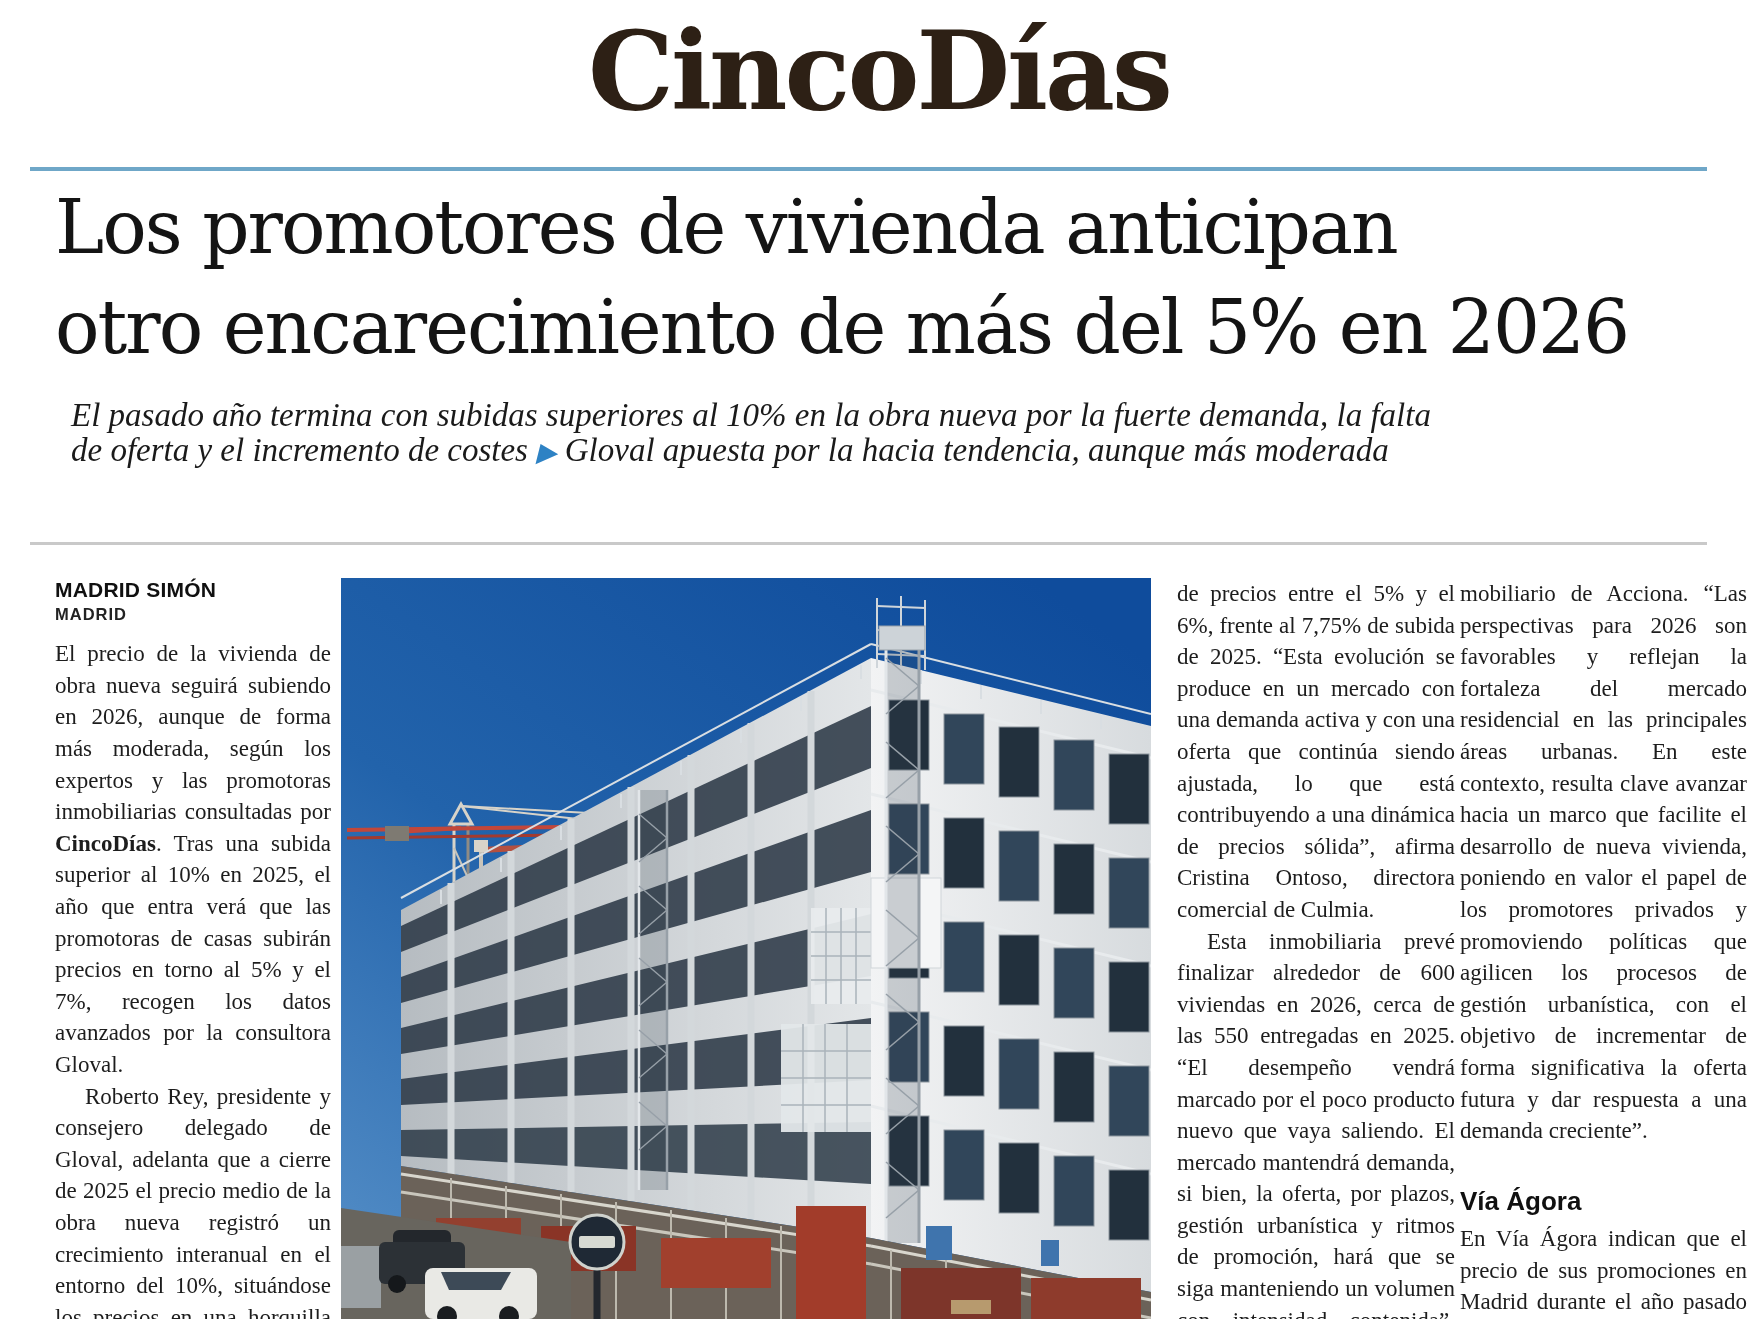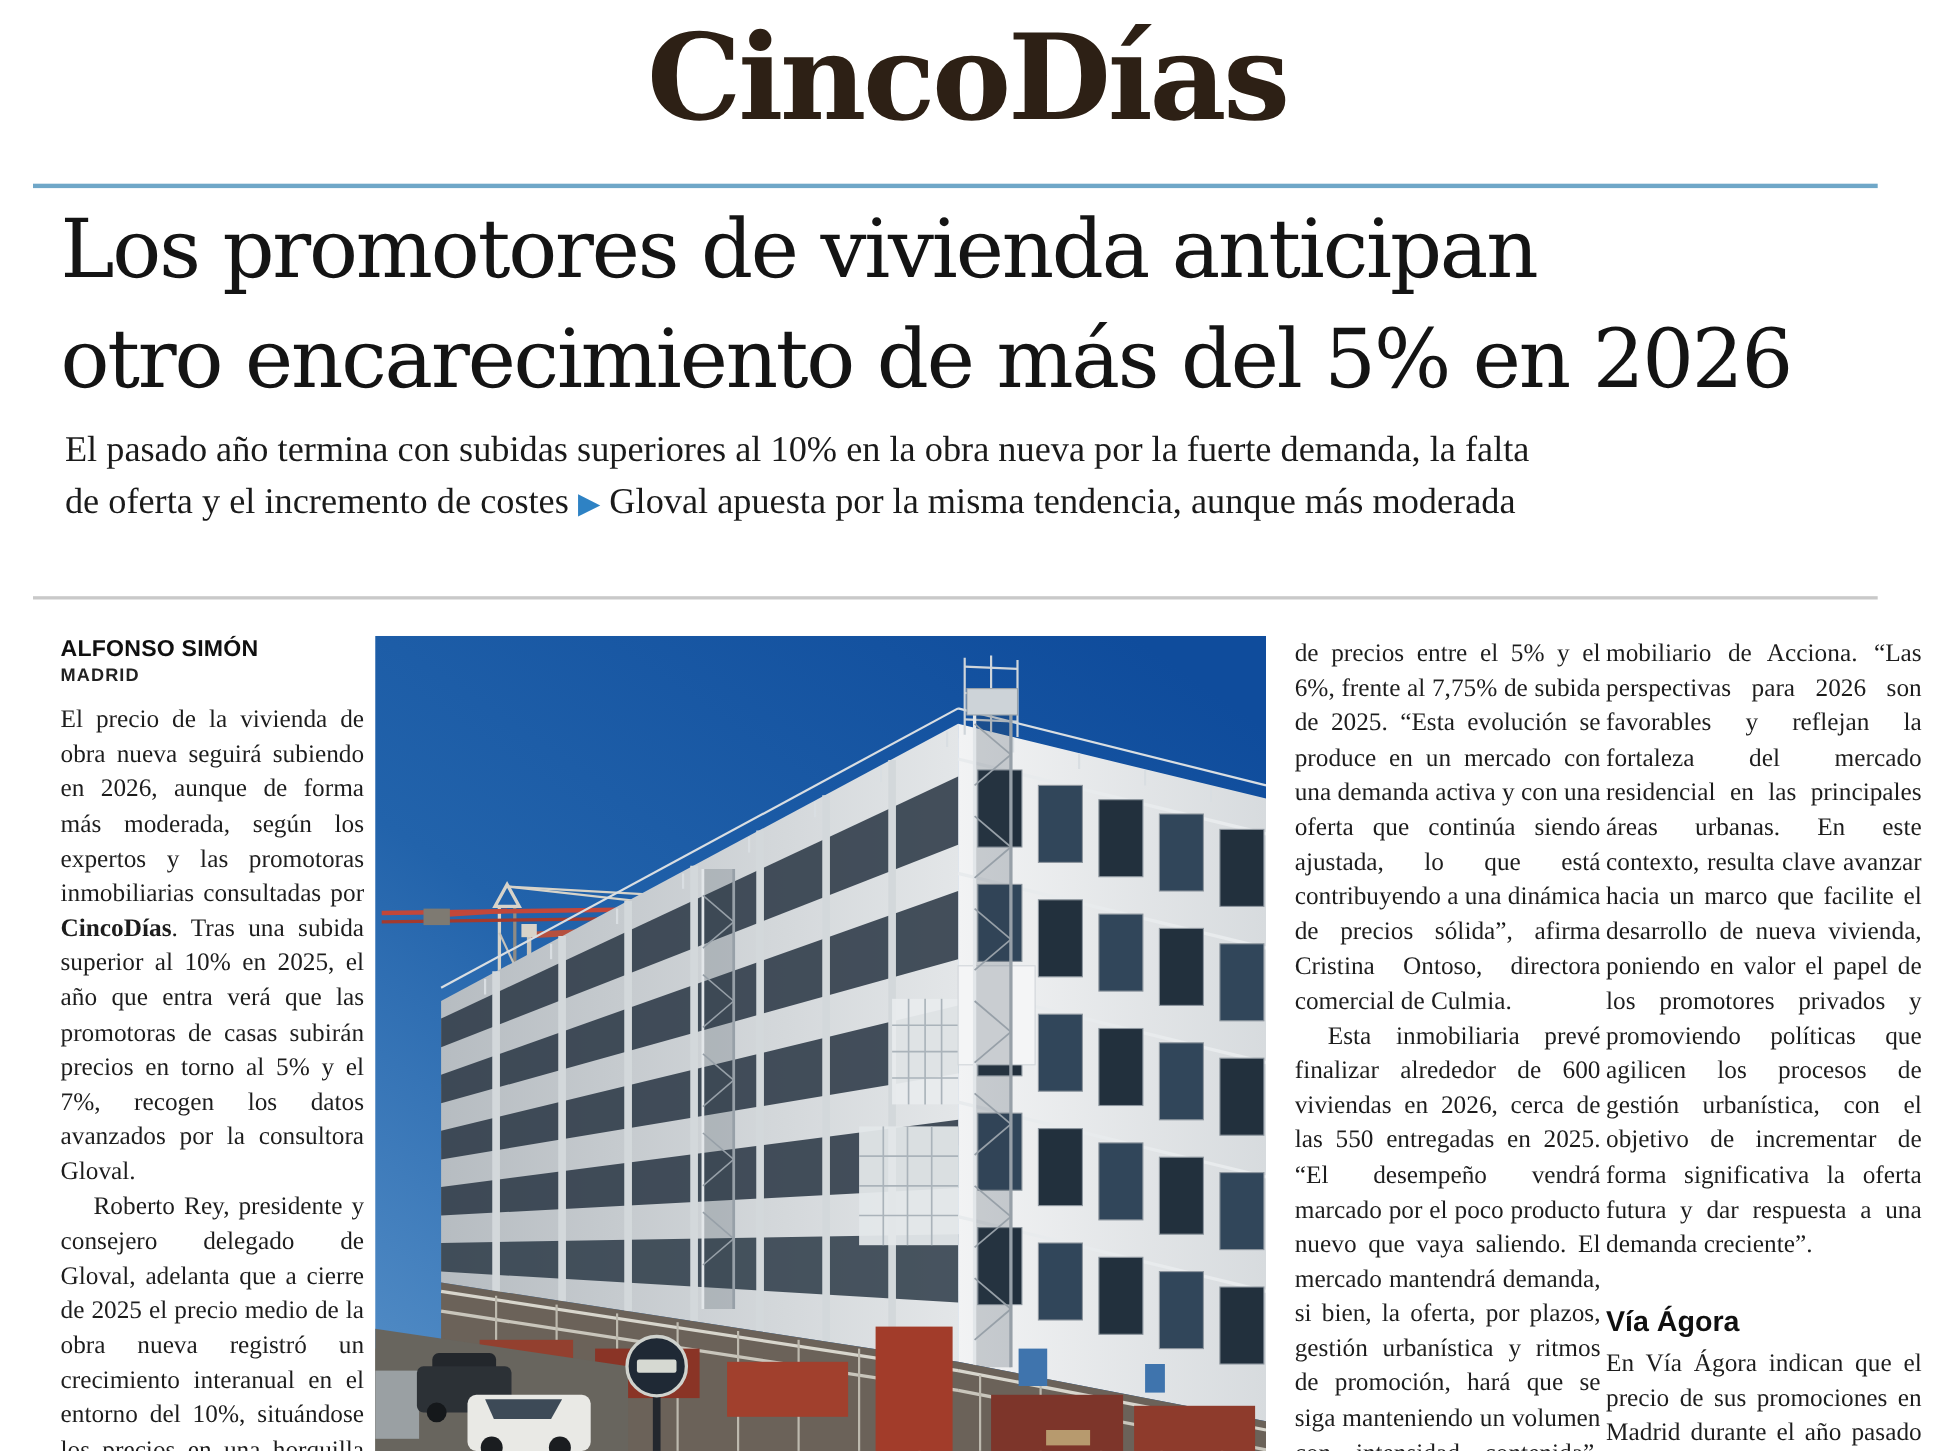--- a/index.html
+++ b/index.html
@@ -10,22 +10,22 @@
             font-family:"DejaVu Serif",serif;font-weight:700;font-size:108px;line-height:1.1;
             letter-spacing:-3px;color:#2d2015;}
 
   .rule-blue{position:absolute;left:30px;top:167px;width:1677px;height:4px;background:#6fa7c8;}
   .rule-gray{position:absolute;left:30px;top:542px;width:1677px;height:3px;background:#c9c9c9;}
 
   .headline{position:absolute;left:55px;top:178px;width:1672px;
             font-family:"DejaVu Serif",serif;font-weight:400;font-size:74px;line-height:1.35;
             letter-spacing:-2px;color:#141414;white-space:pre-line;margin:0;}
 
-  .standfirst{position:absolute;left:55px;top:382px;width:1660px;margin:4px;
-              font-size:33px;line-height:47px;color:#1a1a1a;white-space:pre-line;}
+  .standfirst{position:absolute;left:55px;top:382px;width:1660px;margin:16px;
+              font-size:33px;line-height:35px;color:#1a1a1a;white-space:pre-line;font-style:italic;}
   .standfirst .arrow{color:#2e82c4;font-size:0.8em;}
 
   .col{position:absolute;top:578px;height:741px;overflow:hidden;text-align:justify;
        font-size:23px;line-height:31.6px;color:#1d1d1d;}
   .col p{margin:0;}
   .col p.indent{text-indent:30px;}
   .col1{left:55px;width:276px;}
   .col3{left:1177px;width:278px;}
   .col4{left:1460px;width:287px;}
 
@@ -46,26 +46,26 @@
 <div class="page">
 
   <div class="masthead">CincoDías</div>
 
   <div class="rule-blue"></div>
 
   <h1 class="headline">Los promotores de vivienda anticipan
 otro encarecimiento de más del 5% en 2026</h1>
 
   <p class="standfirst"><span>El pasado año termina con subidas superiores al 10% en la obra nueva por la fuerte demanda, la falta
-de oferta y el incremento de costes </span><span class="arrow">▶</span><span> Gloval apuesta por la misma tendencia, aunque más moderada</span></p>
+de oferta y el incremento de costes </span><span class="arrow">▶</span><span> Gloval apuesta por la hacia tendencia, aunque más moderada</span></p>
 
   <div class="rule-gray"></div>
 
   <div class="col col1">
-    <div class="byline-name">ALFONSO SIMÓN</div>
+    <div class="byline-name">MADRID SIMÓN</div>
     <div class="byline-city">MADRID</div>
     <p><span>El precio de la vivienda de obra nueva seguirá subiendo en 2026, aunque de forma más moderada, según los expertos y las promotoras inmobiliarias consultadas por </span><span class="brand">CincoDías</span><span>. Tras una subida superior al 10% en 2025, el año que entra verá que las promotoras de casas subirán precios en torno al 5% y el 7%, recogen los datos avanzados por la consultora Gloval.</span></p>
     <p class="indent">Roberto Rey, presidente y consejero delegado de Gloval, adelanta que a cierre de 2025 el precio medio de la obra nueva registró un crecimiento interanual en el entorno del 10%, situándose los precios en una horquilla de 3.300 a 3.500 euros/m², “con máximos históricos en los principales mercados metropolitanos”. Además, explica que de cara a 2026, el escenario central apunta a una continuidad de las</p>
   </div>
 
   <figure class="photo">
     <svg viewBox="0 0 810 741" preserveAspectRatio="none">
       <defs>
         <linearGradient id="sky" x1="0.85" y1="0" x2="0.1" y2="1">
           <stop offset="0" stop-color="#0f4c9c"></stop>

